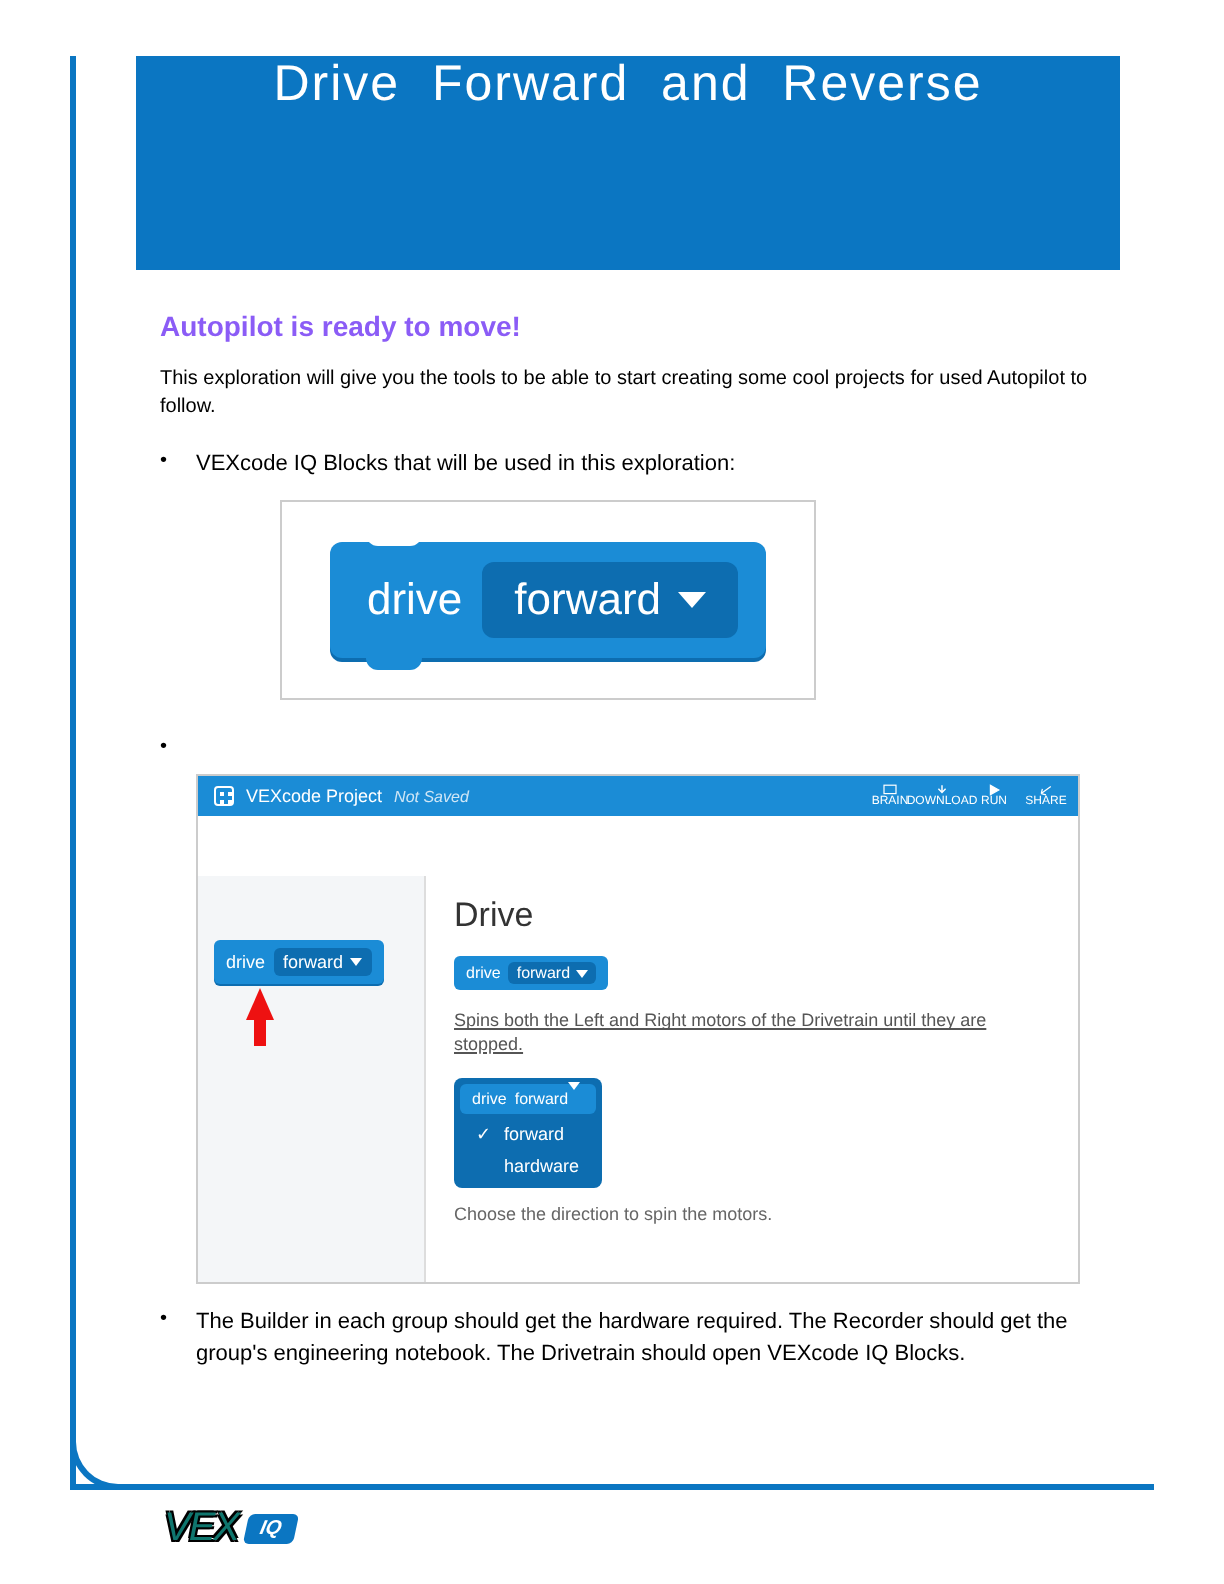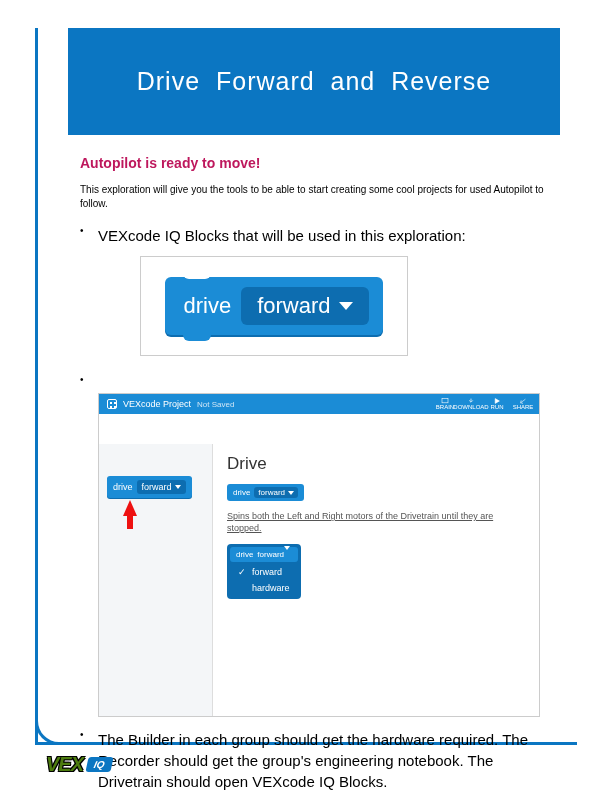--- a/index.html
+++ b/index.html
@@ -43,33 +43,32 @@
     left: 68px;
     top: 28px;
     width: 492px;
     height: 107px;
     background: #0b76c2;
     color: #fff;
     font-size: 25px;
     letter-spacing: 1px;
     text-align: center;
     display: flex;
-    flex-direction: column;
     justify-content: center;
     gap: 14px;
   }
   .title-line { white-space: pre; }
   .content {
     position: absolute;
     left: 80px;
     top: 155px;
     width: 478px;
   }
   .section-heading {
-    color: #be185d;
+    color: #8b5cf6;
     font-weight: bold;
     font-size: 14px;
     margin-bottom: 12px;
   }
   .intro {
     font-size: 10px;
     line-height: 1.4;
     color: #000;
     margin-bottom: 14px;
   }
@@ -77,21 +76,21 @@
     display: flex;
     margin-bottom: 8px;
   }
   .bullet-dot {
     width: 18px;
     flex-shrink: 0;
     font-size: 10px;
     color: #000;
   }
   .bullet-text {
-    font-size: 15px;
+    font-size: 11px;
     line-height: 1.4;
     color: #000;
   }
   
   .fig1 {
     margin: 10px 0 18px 60px;
     width: 268px;
     height: 100px;
     border: 1px solid #ccc;
     background: #fff;
@@ -143,39 +142,39 @@
   .chev-down {
     width: 0; height: 0;
     border-left: 7px solid transparent;
     border-right: 7px solid transparent;
     border-top: 8px solid #fff;
   }
   
   .fig2 {
     margin: 6px 0 12px 18px;
     width: 442px;
-    height: 324px;
+    height: 255px;
     background: #fff;
     border: 1px solid #ccc;
     position: relative;
     font-size: 9px;
   }
   .fig2-topbar {
     height: 20px;
     background: #1b8cd6;
     display: flex;
     align-items: center;
     color: #fff;
     padding: 0 8px;
     gap: 8px;
   }
   .fig2-topbar .proj { flex: 1; display:flex; align-items:center; gap:6px;}
   .fig2-topbar .menu-dot { width:10px;height:10px;border:1px solid #fff;border-radius:2px;position:relative;}
   .fig2-topbar .menu-dot::before{content:"";position:absolute;left:2px;top:2px;width:2px;height:2px;background:#fff;box-shadow:4px 0 #fff,0 4px #fff,4px 4px #fff;}
-  .fig2-topbar .not-saved { color: #cfe6f6; font-size:8px;}
+  .fig2-topbar .not-saved { color: #cfe6f6; font-style: italic; font-size:8px;}
   .fig2-topbar .tb-icons { display:flex; gap:10px; align-items:center;}
   .tb-ic { width:16px;height:12px; display:flex;flex-direction:column;align-items:center;justify-content:center;color:#fff;font-size:6px;}
   .tb-ic svg{width:12px;height:10px;fill:#fff;stroke:#fff;}
   .fig2-help-hdr {
     height: 30px;
     background: #2a80c9;
     display: flex;
     align-items: center;
     padding: 0 10px;
     color: #fff;
@@ -258,27 +257,28 @@
   
   .footer-logo {
     position: absolute;
     left: 46px;
     bottom: 16px;
     display: flex;
     align-items: center;
     gap: 4px;
   }
   .vex-text {
-    color: #4d7c0f;
-    font-weight: bold;
+    color: #0f766e;
+    font-weight: normal;
     font-size: 20px;
     font-style: italic;
     letter-spacing: -1px;
     text-shadow: -1px -1px 0 #000,1px -1px 0 #000,-1px 1px 0 #000,1px 1px 0 #000;
     font-family: Arial Black, Arial, sans-serif;
+    margin-left: 36px;
   }
   .iq-badge {
     background: #0b76c2;
     color: #fff;
     font-size: 10px;
     font-weight: bold;
     font-style: italic;
     padding: 2px 7px;
     border-radius: 3px;
     transform: skewX(-12deg);
@@ -380,20 +380,21 @@
           </div>
           <div class="dd-opt">
               <span class="dd-check">✓</span>
               <span>forward</span>
             </div>
           <div class="dd-opt">
               <span class="dd-check"></span>
               <span>hardware</span>
             </div>
         </div>
+        <div class="help-sub">Choose the direction to spin the motors.</div>
       </div>
     </div>
   </div>
 
   <div class="bullet-row">
     <div class="bullet-dot">•</div>
     <div class="bullet-text">The Builder in each group should get the hardware required. The Recorder should get the group's engineering notebook. The Drivetrain should open VEXcode IQ Blocks.</div>
   </div>
 </div>
 

